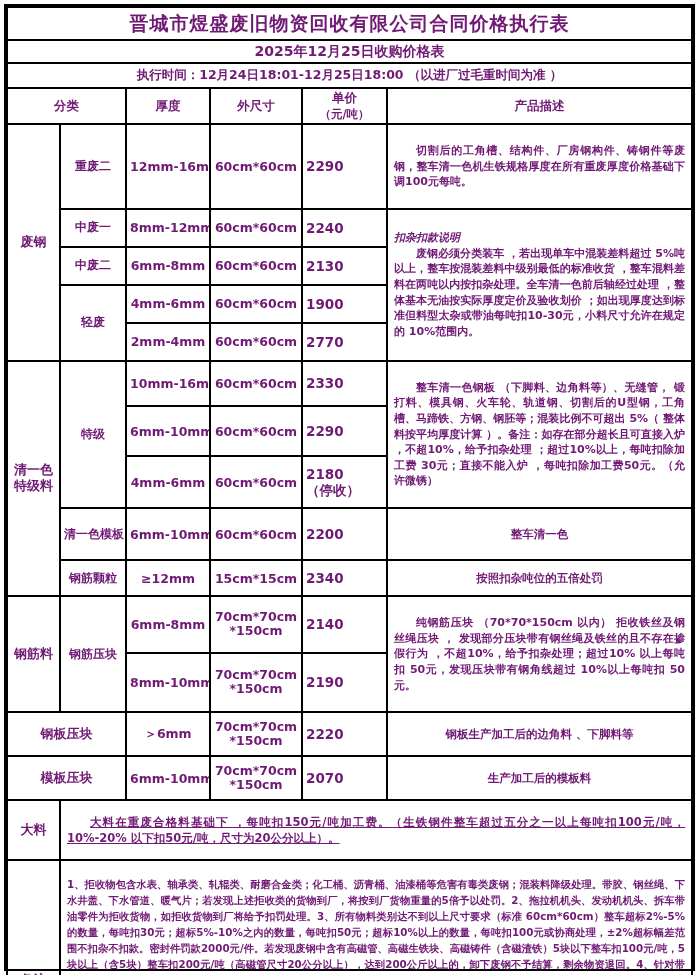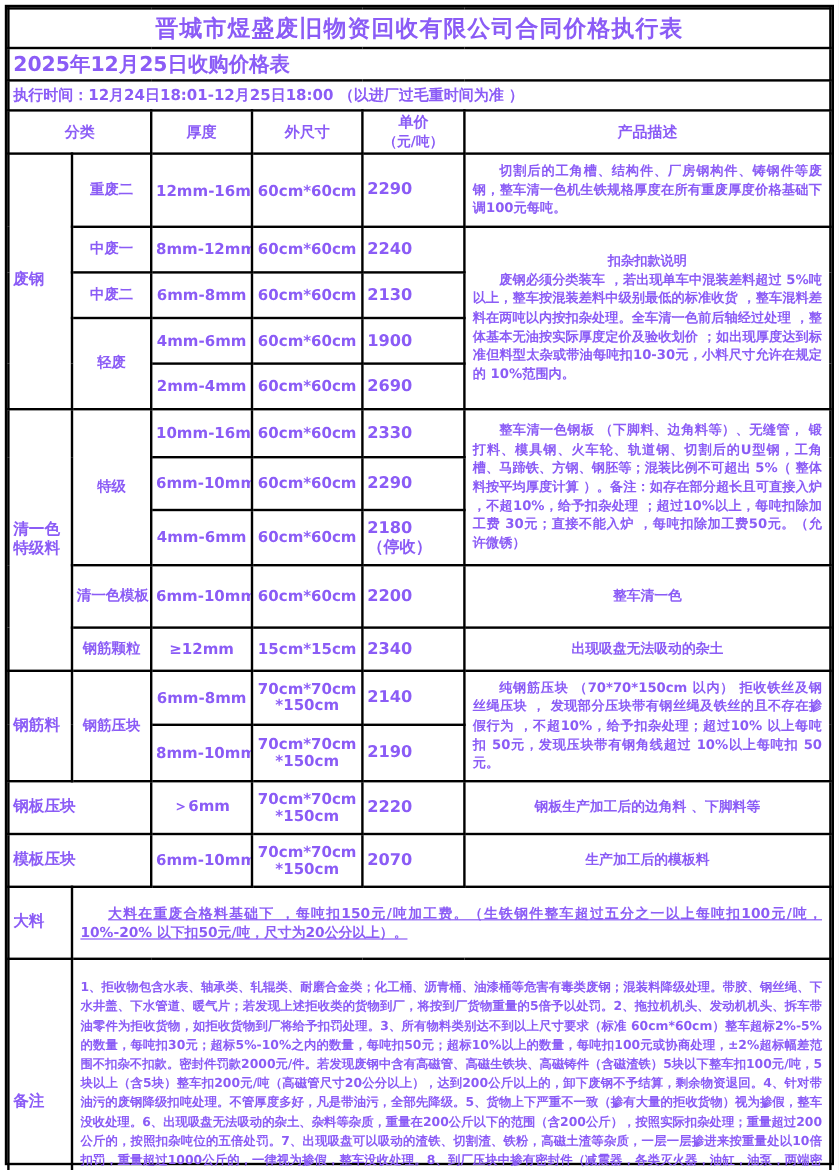--- a/index.html
+++ b/index.html
@@ -1,37 +1,37 @@
 <!DOCTYPE html>
 <html><head>
 <meta charset="utf-8">
 <style>
   html,body{margin:0;padding:0;background:#e8e8e8;}
   .page{
     width:699px;height:975px;background:#fff;box-sizing:border-box;
     padding:4px;font-family:"DejaVu Sans","Liberation Sans",sans-serif;
-    font-weight:700;color:#8b5cf6;overflow:hidden;
+    font-weight:700;color:#701a75;overflow:hidden;
   }
   .frame{border:2px solid #000;height:100%;box-sizing:border-box;}
   table{width:100%;height:100%;border-collapse:collapse;table-layout:fixed;}
   td{border:2px solid #000;padding:1px 3px;vertical-align:middle;overflow:hidden;box-sizing:border-box;}
   .title-cell{font-size:19px;text-align:center;letter-spacing:1px;}
-  .sub-cell{font-size:17px;text-align:left;}
-  .exec-cell{font-size:12.5px;text-align:left;}
+  .sub-cell{font-size:14px;text-align:center;}
+  .exec-cell{font-size:12.5px;text-align:center;}
   .hdr{font-size:12.5px;text-align:center;}
   .hdr .l2{display:block;font-size:11.5px;}
-  .g{font-size:13px;text-align:left;line-height:1.25;}
+  .g{font-size:13px;text-align:center;line-height:1.25;}
   .nm{font-size:12px;text-align:center;white-space:nowrap;border-radius:24px;}
   .th,.sz{font-size:12.5px;text-align:center;white-space:nowrap;}
   .sz .l{display:block;line-height:1.15;white-space:nowrap;}
   .pr{font-size:13.5px;text-align:left;}
   .pr .l{display:block;line-height:1.2;}
-  .desc-p{font-size:11px;line-height:1.42;text-align:justify;padding:6px 6px;margin-left:23px;}
+  .desc-p{font-size:11px;line-height:1.42;text-align:justify;padding:18px 6px;margin-left:23px;}
   .desc-p .ind{text-indent:2em;}
-  .desc-p .ttl{text-align:center;text-indent:0;}
+  .desc-p .ttl{text-indent:0;font-style:italic;}
   .desc-c{font-size:11.5px;text-align:center;margin-left:16px;}
   .big-p{font-size:11.5px;line-height:1.4;text-align:justify;padding:2px 6px;text-decoration:underline;}
   .big-p .ind{text-indent:2em;}
   .notes{font-size:10.3px;line-height:1.56;text-align:justify;padding:15px 6px;vertical-align:middle;}
   .foot{padding:2px 5px;vertical-align:top;}
   .foot div{font-size:10.8px;line-height:1.17;white-space:pre-wrap;}
 </style>
 </head>
 <body>
 
@@ -97,21 +97,21 @@
   </tr>
   <tr style="height:38px">
     <td rowspan="2" class="nm">轻废</td>
     <td class="th">4mm-6mm</td>
     <td class="sz">60cm*60cm</td>
     <td class="pr">1900</td>
   </tr>
   <tr style="height:38px">
     <td class="th">2mm-4mm</td>
     <td class="sz">60cm*60cm</td>
-    <td class="pr">2690</td>
+    <td class="pr">2770</td>
   </tr>
 
   <tr style="height:40px">
     <td rowspan="5" class="g">清一色特级料</td>
     <td rowspan="3" class="nm">特级</td>
     <td class="th">10mm-16mm</td>
     <td class="sz">60cm*60cm</td>
     <td class="pr">2330</td>
     <td rowspan="3" class="desc-p">
       <div class="ind">整车清一色钢板 （下脚料、边角料等）、无缝管， 锻打料、模具钢、火车轮、轨道钢、切割后的U型钢，工角槽、马蹄铁、方钢、钢胚等；混装比例不可超出 5%（ 整体料按平均厚度计算 ）。备注：如存在部分超长且可直接入炉 ，不超10%，给予扣杂处理 ；超过10%以上，每吨扣除加工费 30元；直接不能入炉 ，每吨扣除加工费50元。（允许微锈）</div>
@@ -135,21 +135,21 @@
     <td class="th">6mm-10mm</td>
     <td class="sz">60cm*60cm</td>
     <td class="pr">2200</td>
     <td class="desc-c">整车清一色</td>
   </tr>
   <tr style="height:36px">
     <td class="nm">钢筋颗粒</td>
     <td class="th">≥12mm</td>
     <td class="sz">15cm*15cm</td>
     <td class="pr">2340</td>
-    <td class="desc-c">出现吸盘无法吸动的杂土</td>
+    <td class="desc-c">按照扣杂吨位的五倍处罚</td>
   </tr>
 
   <tr style="height:42px">
     <td rowspan="2" class="g">钢筋料</td>
     <td rowspan="2" class="nm">钢筋压块</td>
     <td class="th">6mm-8mm</td>
     <td class="sz">
       <span class="l">70cm*70cm</span>
       <span class="l">*150cm</span>
     </td>

